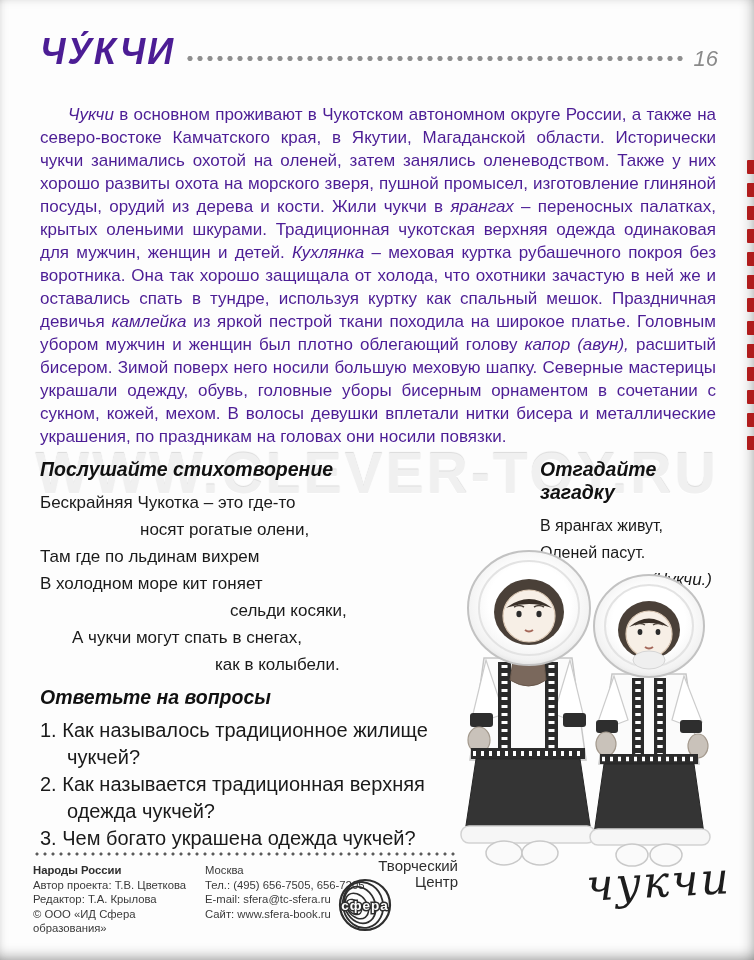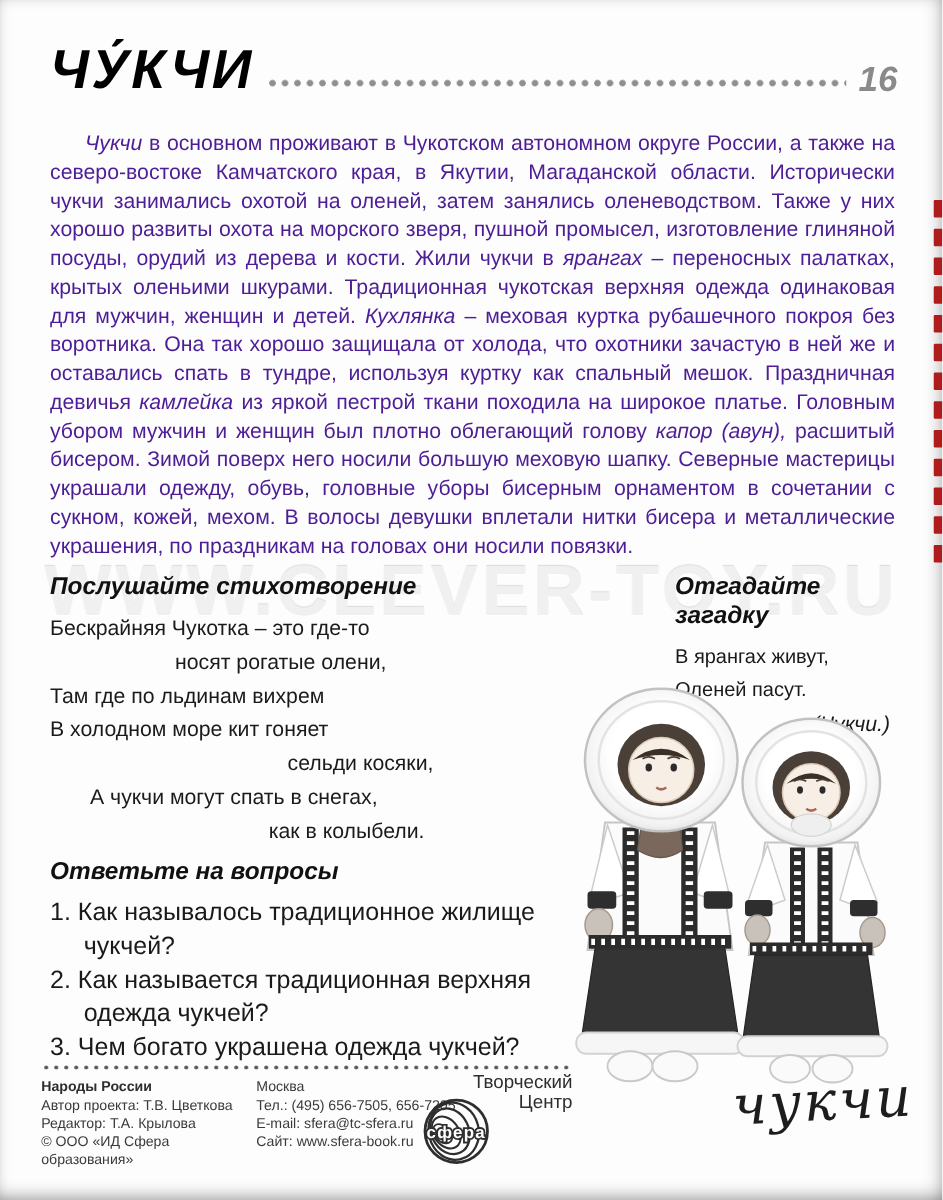--- a/index.html
+++ b/index.html
@@ -14,25 +14,25 @@
   .page::after{ 
     content:"";position:absolute;inset:0;pointer-events:none;z-index:40;
     box-shadow:
       inset 0 -12px 14px -10px rgba(0,0,0,.38),
       inset -11px 0 14px -10px rgba(0,0,0,.30),
       inset 9px 0 12px -11px rgba(0,0,0,.16),
       inset 0 9px 12px -11px rgba(0,0,0,.14);
   }
   
   .header{position:absolute;left:40px;right:36px;top:34px;display:flex;align-items:flex-end;z-index:2;}
-  .title{font-size:44px;font-weight:bold;font-style:italic;letter-spacing:2px;color:#000000;line-height:1;}
+  .title{font-size:36px;font-weight:bold;font-style:italic;letter-spacing:2px;color:#4c1d95;line-height:1;}
   .leader{flex:1;height:9px;margin:0 10px 7px 10px;
     background-image:radial-gradient(circle,#8f8f8f 2.3px,rgba(0,0,0,0) 2.9px);
     background-size:10px 9px;background-repeat:repeat-x;background-position:0 50%;}
-  .pagenum{font-size:28px;font-weight:bold;font-style:italic;color:#8a8a8a;line-height:1;text-align:right;}
+  .pagenum{font-size:22px;font-weight:normal;font-style:italic;color:#8a8a8a;line-height:1;text-align:right;}
   
   .intro{position:absolute;left:40px;width:676px;top:86px;z-index:2;
     font-size:17px;line-height:23px;text-align:justify;text-indent:28px;color:#4c1d95;}
   
   .watermark{position:absolute;left:0;right:0;top:440px;z-index:1;text-align:center;
     font-size:57px;font-weight:bold;letter-spacing:3px;color:#f0f0f0;
     text-shadow:0 1px 0 #ffffff,0 -1px 1px rgba(0,0,0,.14);white-space:nowrap;}
   
   .subhead{font-size:19.5px;font-weight:bold;font-style:italic;color:#111;margin:0 0 8px 0;}
   .poem{position:absolute;left:40px;top:458px;width:432px;z-index:2;}

